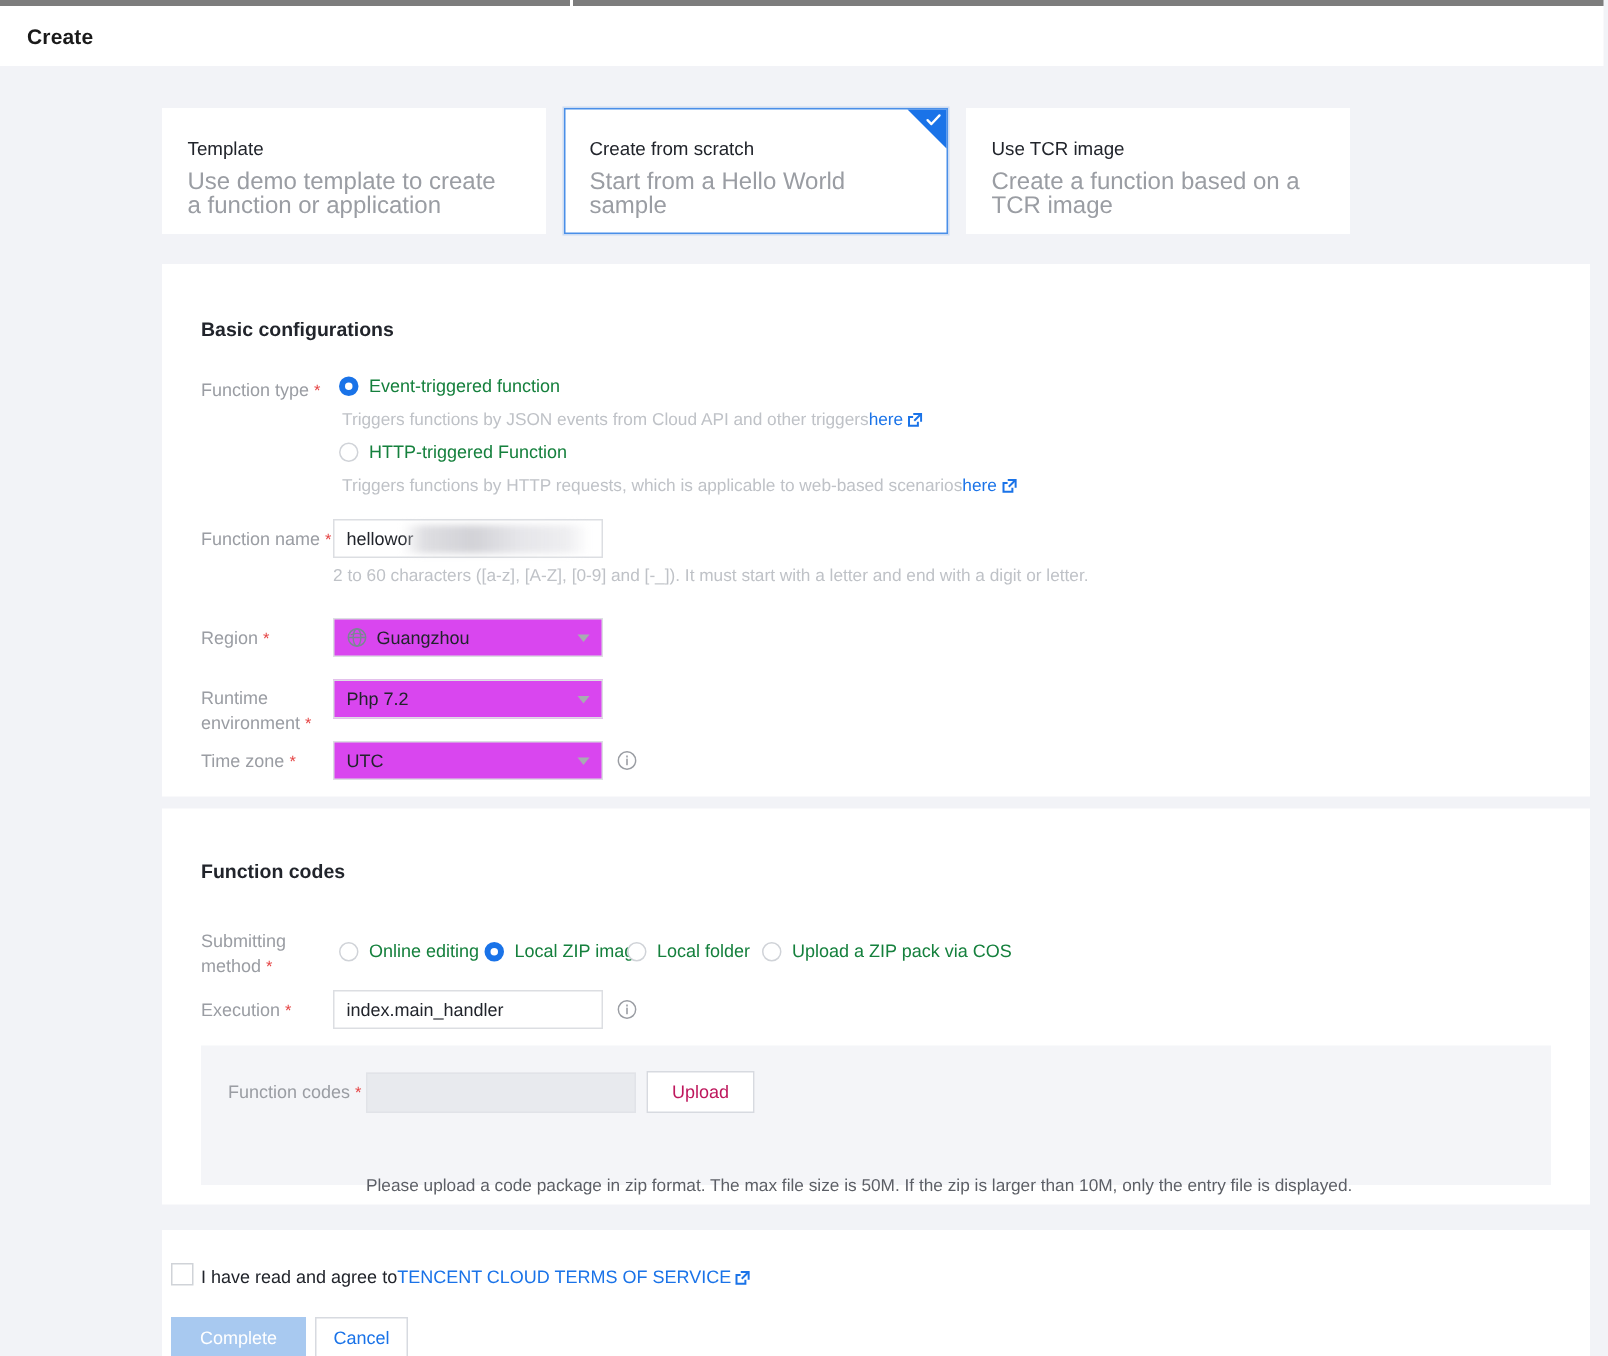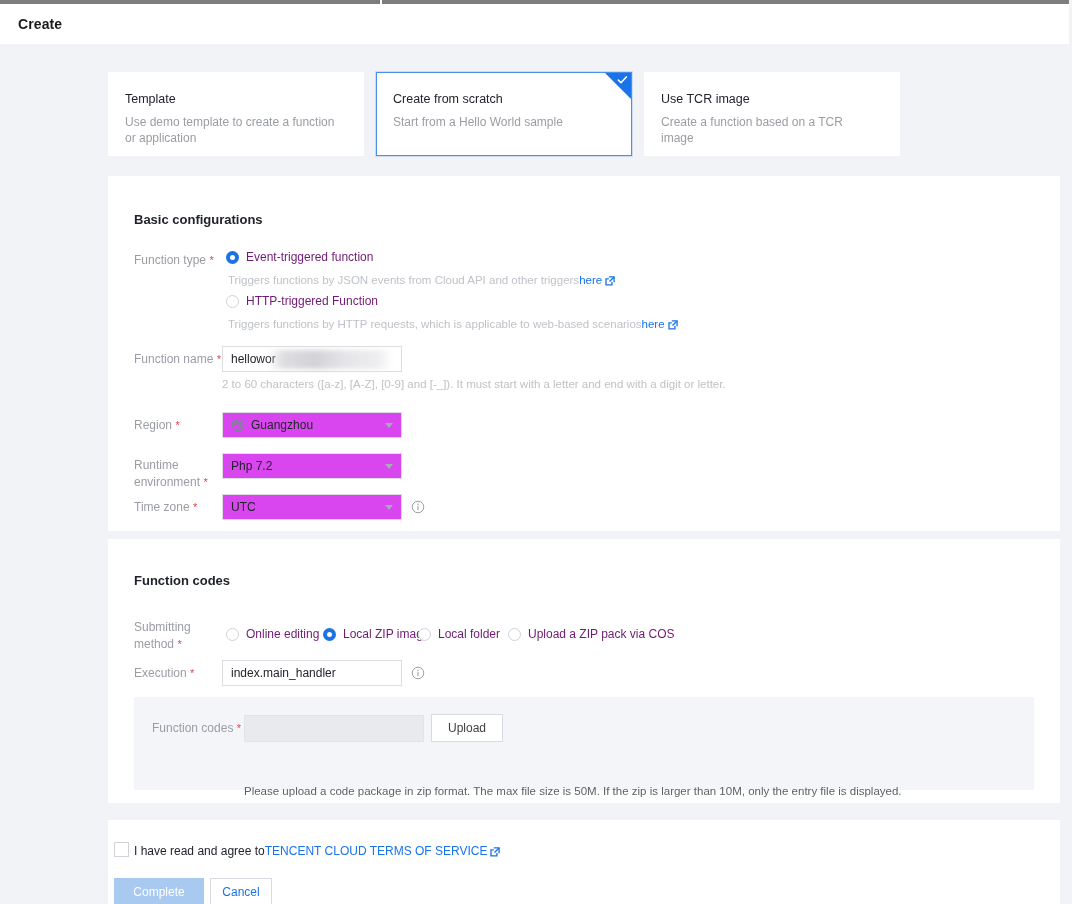--- a/index.html
+++ b/index.html
@@ -72,21 +72,21 @@
     border: 1px solid #4a8fe8;
     box-shadow: 0 0 0 1px rgba(74,143,232,.22);
   }
   .tpl-card .tpl-title {
     font-size: 12.5px;
     color: #21242b;
     line-height: 16px;
     margin-bottom: 7px;
   }
   .tpl-card .tpl-desc {
-    font-size: 12px;
+    font-size: 16px;
     color: #9a9da3;
     line-height: 16px;
     max-width: 215px;
   }
   .corner-check {
     position: absolute; top: 0; right: 0;
     width: 0; height: 0;
     border-top: 26px solid #1a73e8;
     border-left: 26px solid transparent;
   }
@@ -148,21 +148,21 @@
     background: #fff;
     display: inline-block;
     flex: 0 0 auto;
     margin-right: 7px;
     position: relative;
   }
   .radio.on {
     border: 4px solid #1a73e8;
     background: #ffffff;
   }
-  .radio-label { font-size: 12px; color: #701a75; }
+  .radio-label { font-size: 12px; color: #15803d; }
 
   
   .txtin {
     position: absolute;
     height: 26px;
     border: 1px solid #dcdee2;
     background: #ffffff;
     font-size: 12px;
     color: #21242b;
     padding: 0 8px;
@@ -219,21 +219,21 @@
     height: 27px;
     background: #e8eaee;
     border: 1px solid #e1e3e8;
   }
   .btn-upload {
     position: absolute;
     height: 28px;
     min-width: 72px;
     background: #ffffff;
     border: 1px solid #d7dae0;
-    color: #404040;
+    color: #be185d;
     font-size: 12px;
     line-height: 26px;
     text-align: center;
     cursor: pointer;
     font-family: "Liberation Sans", sans-serif;
     padding: 0 12px;
   }
 
   
   .chkbox {

